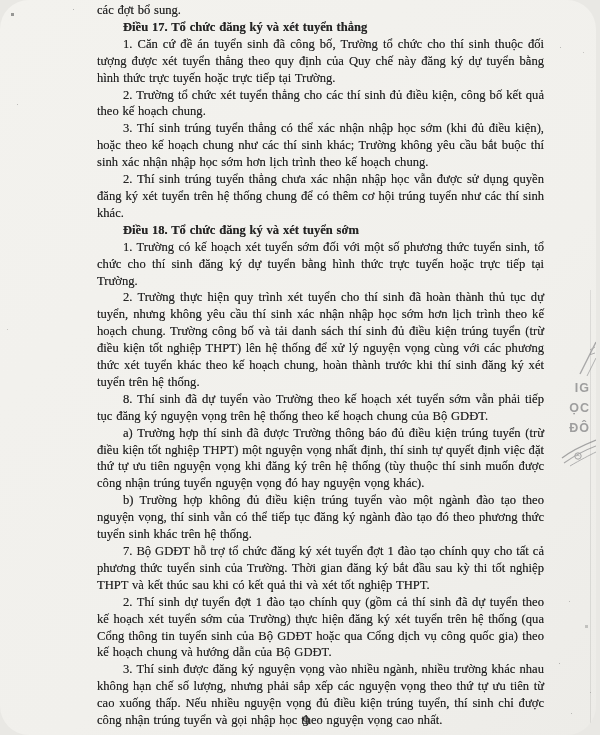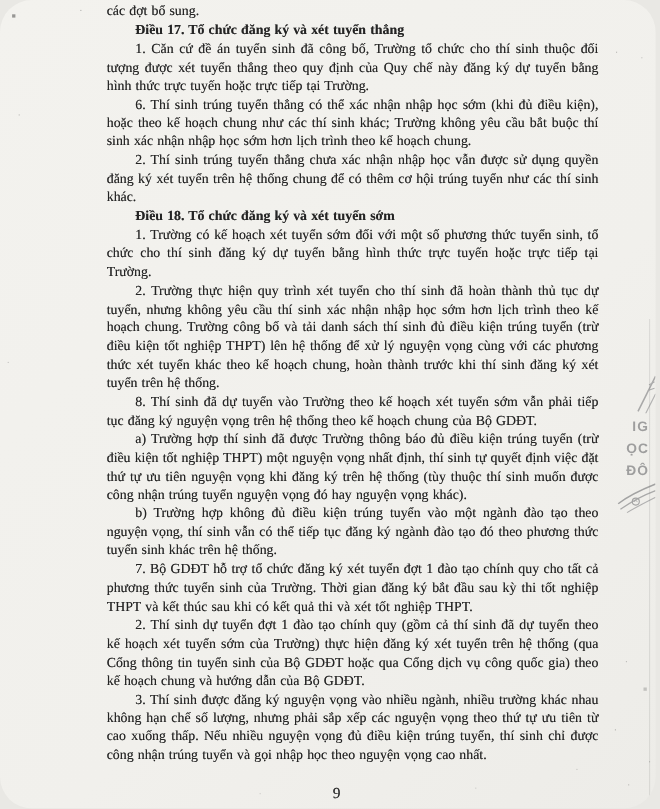--- a/index.html
+++ b/index.html
@@ -75,21 +75,22 @@
 </head>
 <body>
 
 <div class="page">
 
   <div class="textcol">
     <p class="cont">các đợt bổ sung.</p>
 
     <h3>Điều 17. Tổ chức đăng ký và xét tuyển thẳng</h3>
     <p>1. Căn cứ đề án tuyển sinh đã công bố, Trường tổ chức cho thí sinh thuộc đối tượng được xét tuyển thẳng theo quy định của Quy chế này đăng ký dự tuyển bằng hình thức trực tuyến hoặc trực tiếp tại Trường.</p>
-    <p>6. Thí sinh trúng tuyển thẳng có thể xác nhận nhập học sớm (khi đủ điều kiện), hoặc theo kế hoạch chung như các thí sinh khác; Trường không yêu cầu bắt buộc thí sinh xác nhận nhập học sớm hơn lịch trình theo kế hoạch chung.</p>
+    <p>2. Trường tổ chức xét tuyển thẳng cho các thí sinh đủ điều kiện, công bố kết quả theo kế hoạch chung.</p>
+    <p>3. Thí sinh trúng tuyển thẳng có thể xác nhận nhập học sớm (khi đủ điều kiện), hoặc theo kế hoạch chung như các thí sinh khác; Trường không yêu cầu bắt buộc thí sinh xác nhận nhập học sớm hơn lịch trình theo kế hoạch chung.</p>
     <p>2. Thí sinh trúng tuyển thẳng chưa xác nhận nhập học vẫn được sử dụng quyền đăng ký xét tuyển trên hệ thống chung để có thêm cơ hội trúng tuyển như các thí sinh khác.</p>
 
     <h3>Điều 18. Tổ chức đăng ký và xét tuyển sớm</h3>
     <p>1. Trường có kế hoạch xét tuyển sớm đối với một số phương thức tuyển sinh, tổ chức cho thí sinh đăng ký dự tuyển bằng hình thức trực tuyến hoặc trực tiếp tại Trường.</p>
     <p>2. Trường thực hiện quy trình xét tuyển cho thí sinh đã hoàn thành thủ tục dự tuyển, nhưng không yêu cầu thí sinh xác nhận nhập học sớm hơn lịch trình theo kế hoạch chung. Trường công bố và tải danh sách thí sinh đủ điều kiện trúng tuyển (trừ điều kiện tốt nghiệp THPT) lên hệ thống để xử lý nguyện vọng cùng với các phương thức xét tuyển khác theo kế hoạch chung, hoàn thành trước khi thí sinh đăng ký xét tuyển trên hệ thống.</p>
     <p>8. Thí sinh đã dự tuyển vào Trường theo kế hoạch xét tuyển sớm vẫn phải tiếp tục đăng ký nguyện vọng trên hệ thống theo kế hoạch chung của Bộ GDĐT.</p>
     <p>a) Trường hợp thí sinh đã được Trường thông báo đủ điều kiện trúng tuyển (trừ điều kiện tốt nghiệp THPT) một nguyện vọng nhất định, thí sinh tự quyết định việc đặt thứ tự ưu tiên nguyện vọng khi đăng ký trên hệ thống (tùy thuộc thí sinh muốn được công nhận trúng tuyển nguyện vọng đó hay nguyện vọng khác).</p>
     <p>b) Trường hợp không đủ điều kiện trúng tuyển vào một ngành đào tạo theo nguyện vọng, thí sinh vẫn có thể tiếp tục đăng ký ngành đào tạo đó theo phương thức tuyển sinh khác trên hệ thống.</p>
 
     <p>7. Bộ GDĐT hỗ trợ tổ chức đăng ký xét tuyển đợt 1 đào tạo chính quy cho tất cả phương thức tuyển sinh của Trường. Thời gian đăng ký bắt đầu sau kỳ thi tốt nghiệp THPT và kết thúc sau khi có kết quả thi và xét tốt nghiệp THPT.</p>

